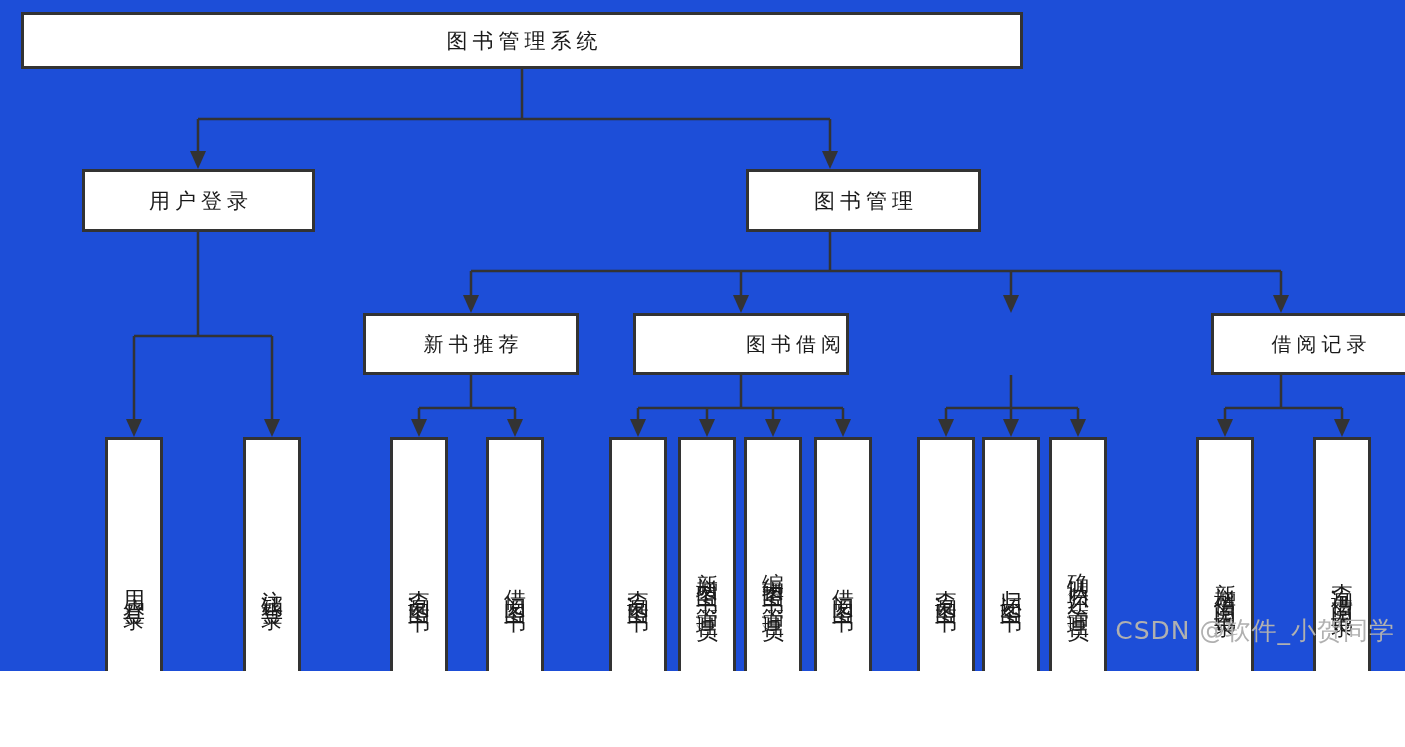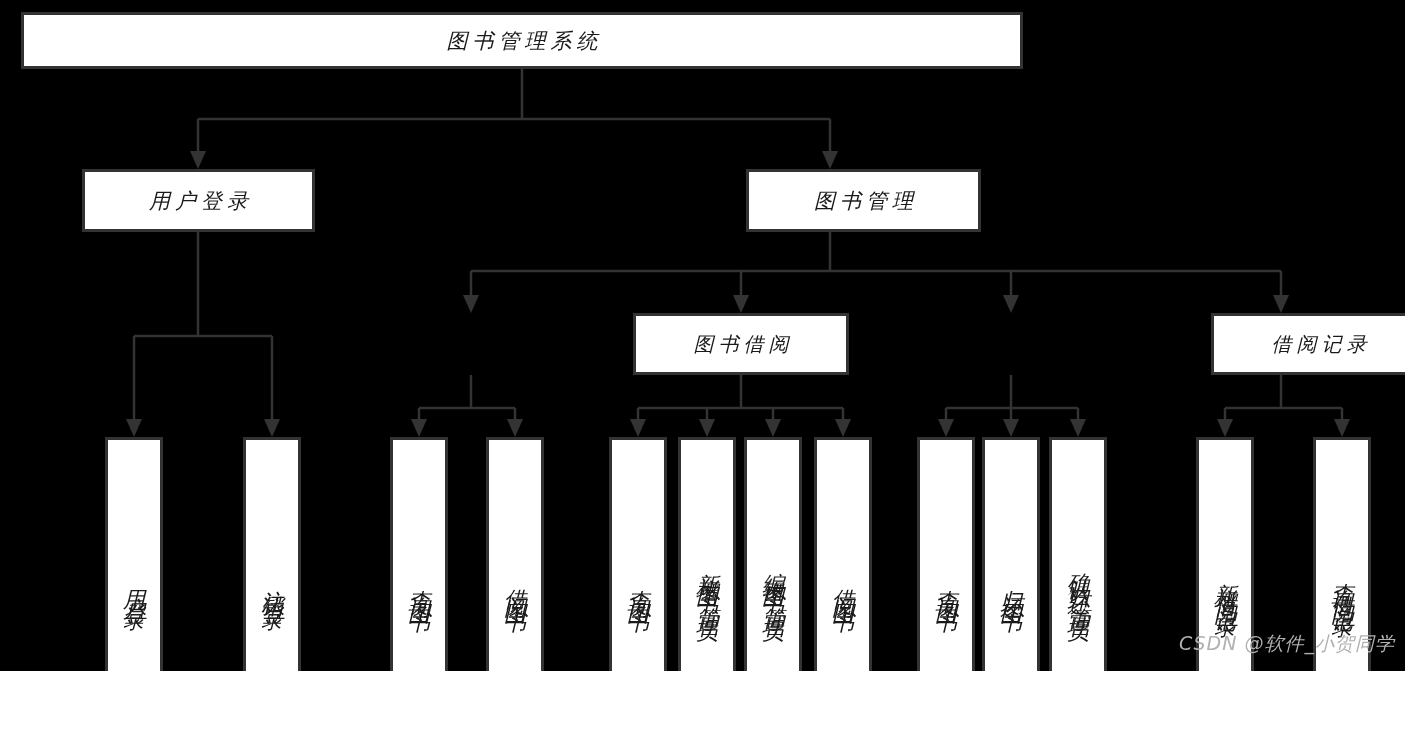--- a/index.html
+++ b/index.html
@@ -5,23 +5,22 @@
   html, body {
     margin: 0;
     padding: 0;
     background: #ffffff;
     font-family: "DejaVu Sans", "Liberation Sans", sans-serif;
   }
   #stage {
     position: relative;
     width: 1405px;
     height: 671px;
-    background: #000000;
+    background: #1d4ed8;
     overflow: hidden;
-    font-style: italic;
   }
   #connectors {
     position: absolute;
     left: 0;
     top: 0;
     pointer-events: none;
   }
   .node {
     position: absolute;
     box-sizing: border-box;
@@ -51,22 +50,22 @@
     line-height: 1;
     white-space: nowrap;
   }
   
   .root-box  { left: 21px;  top: 12px;  width: 1002px; height: 57px; }
   .l2-box    { top: 169px;  height: 63px; }
   .l3-box    { top: 313px;  width: 216px; height: 62px; font-size: 20px; }
   #watermark {
     position: absolute;
     right: 10px;
-    bottom: 14px;
-    font-size: 19px;
+    bottom: 24px;
+    font-size: 25px;
     color: #b0b0b0;
     letter-spacing: 1px;
     z-index: 5;
   }
 </style>
 </head>
 <body>
 
 <div id="stage">
 
@@ -143,21 +142,24 @@
     <span>图书管理系统</span>
   </div>
 
   <div class="node hbox l2-box" style="left:82px;width:233px;">
     <span>用户登录</span>
   </div>
   <div class="node hbox l2-box" style="left:712px;width:235px;margin-left:34px;">
     <span>图书管理</span>
   </div>
 
-  <div class="node hbox l3-box" style="left:633px;">
+  <div class="node hbox l3-box" style="left:363px;">
+    <span>新书推荐</span>
+  </div>
+  <div class="node hbox l3-box" style="left:633px;justify-content:flex-end;">
     <span>图书借阅</span>
   </div>
   <div class="node hbox l3-box" style="left:1167px;margin-left:44px;">
     <span>借阅记录</span>
   </div>
 
   <div class="node vbox" style="left:105px;">
     <span class="vtext">用户登录</span>
   </div>
   <div class="node vbox" style="left:243px;">

